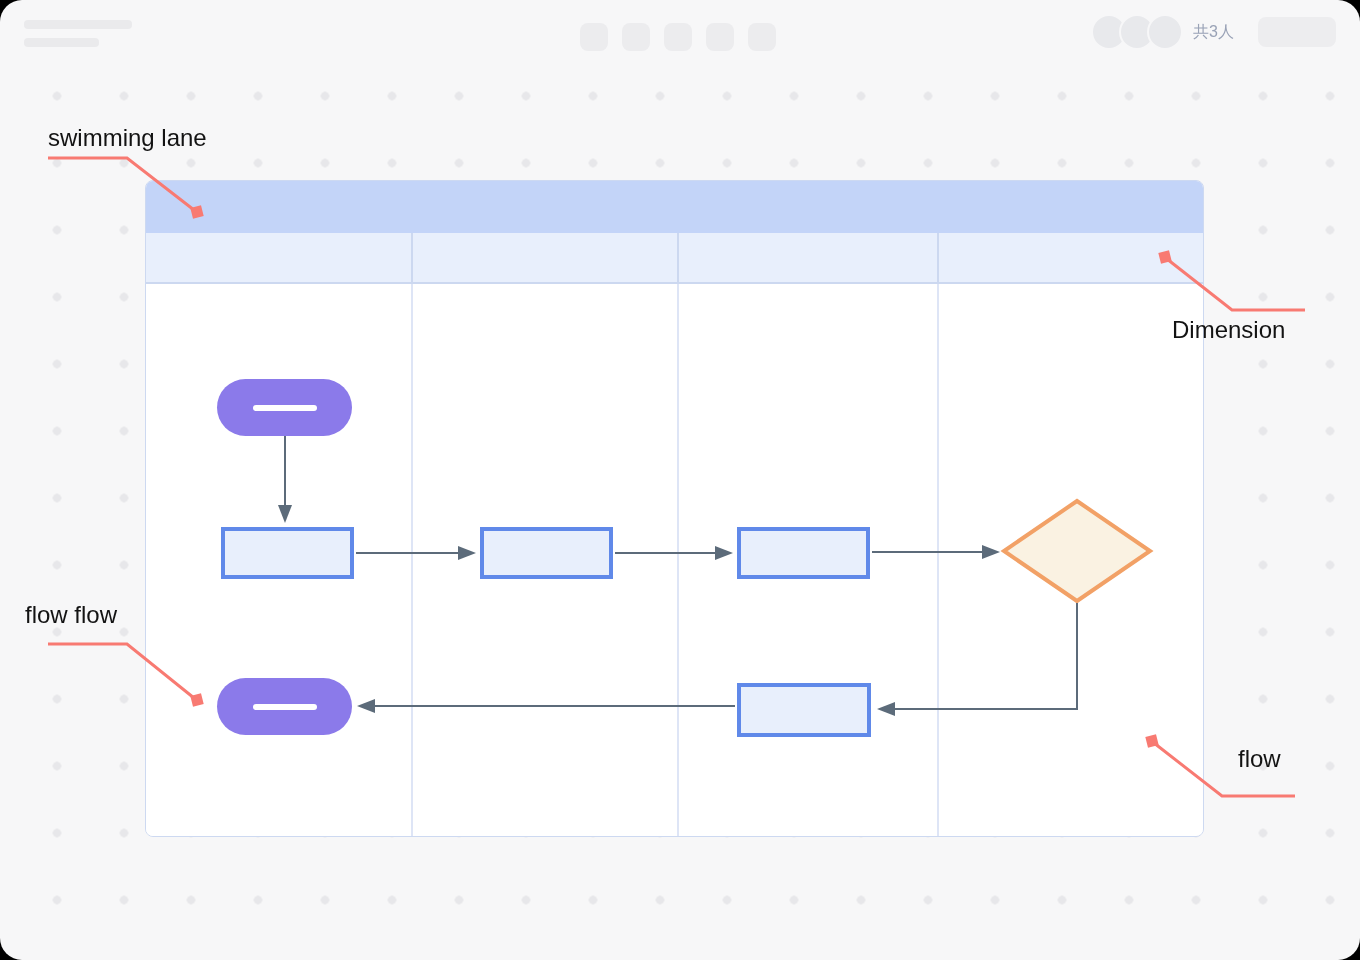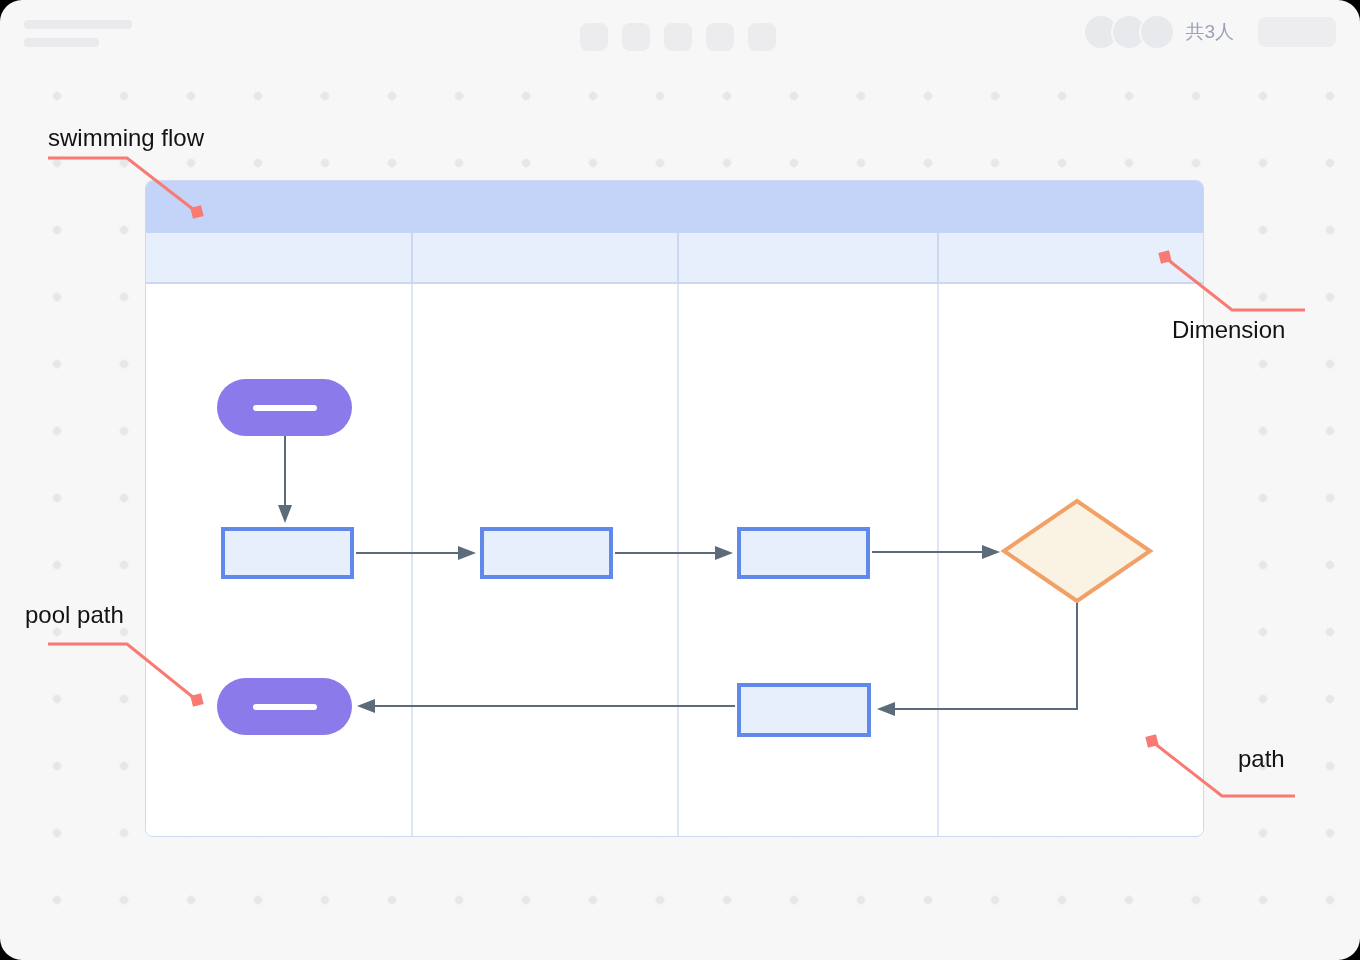--- a/index.html
+++ b/index.html
@@ -11,21 +11,21 @@
   
   .toolbar{position:absolute;left:0;top:0;width:1360px;height:64px;z-index:8;}
   .logo-bar-1{position:absolute;left:24px;top:20px;width:108px;height:9px;border-radius:4px;background:#eaeaec;}
   .logo-bar-2{position:absolute;left:24px;top:38px;width:75px;height:9px;border-radius:4px;background:#eaeaec;}
   .tool-squares{position:absolute;left:580px;top:23px;display:flex;gap:14px;}
   .tool-square{width:28px;height:28px;border-radius:8px;background:#ececee;}
   .collab{position:absolute;right:24px;top:0;height:64px;display:flex;align-items:center;}
   .avatars{display:flex;}
   .avatar{width:32px;height:32px;border-radius:50%;background:#e8e9ec;border:2px solid #f7f7f8;}
   .avatar + .avatar{margin-left:-8px;}
-  .collab-count{margin-left:10px;font-size:19px;color:#99a2b6;}
+  .collab-count{margin-left:10px;font-size:16px;color:#99a2b6;}
   .share-btn{margin-left:24px;width:78px;height:30px;border-radius:8px;background:#ededef;border:none;}
   
   .canvas{
     position:absolute;left:0;top:64px;width:1360px;height:896px;z-index:1;
     background-image:radial-gradient(circle,#e7e7ea 4px,rgba(0,0,0,0) 4.5px);
     background-size:67px 67px;background-position:23.5px -1.5px;
   }
   
   .pool{
     position:absolute;left:145px;top:180px;width:1059px;height:657px;z-index:2;
@@ -140,18 +140,18 @@
     <polyline class="leader" points="1167,259 1232,310 1305,310"></polyline>
     <rect class="leader-marker" x="1159.5" y="251.5" width="11" height="11" transform="rotate(-14 1165 257)"></rect>
 
     <polyline class="leader" points="48,644 127,644 194,698"></polyline>
     <rect class="leader-marker" x="191.5" y="694.5" width="11" height="11" transform="rotate(-14 197 700)"></rect>
 
     <polyline class="leader" points="1154,743 1222,796 1295,796"></polyline>
     <rect class="leader-marker" x="1146.5" y="735.5" width="11" height="11" transform="rotate(-14 1152 741)"></rect>
   </svg>
 
-  <div id="label-swimming-pool" class="callout-label">swimming flow</div>
+  <div id="label-swimming-pool" class="callout-label">swimming lane</div>
   <div id="label-dimension" class="callout-label">Dimension</div>
-  <div id="label-flow-path" class="callout-label">pool path</div>
-  <div id="label-lane" class="callout-label">path</div>
+  <div id="label-flow-path" class="callout-label">flow flow</div>
+  <div id="label-lane" class="callout-label">flow</div>
 
 </div>
 
 </body></html>

